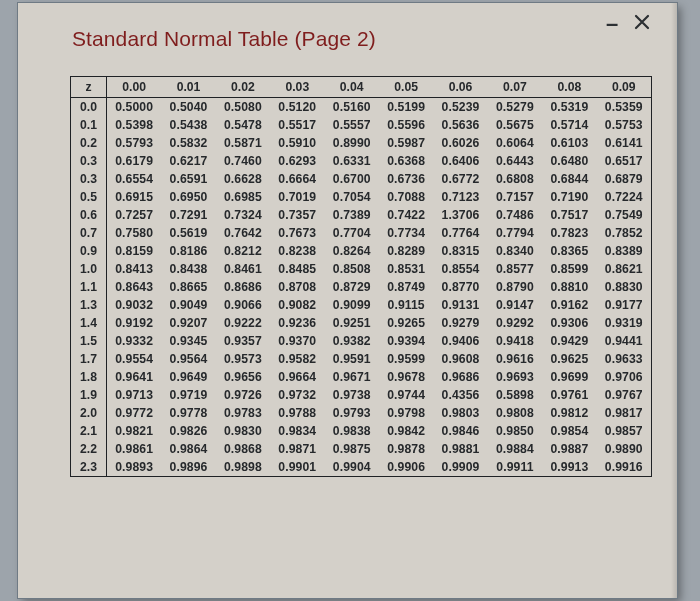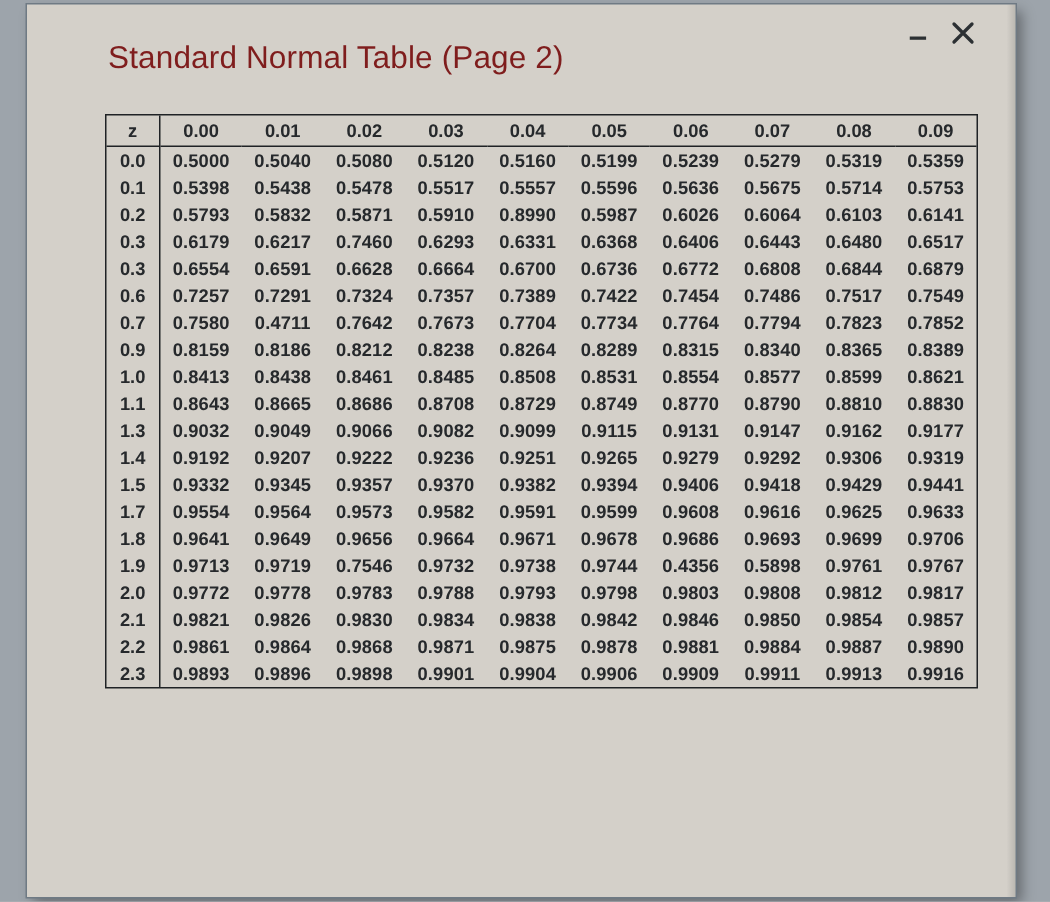--- a/index.html
+++ b/index.html
@@ -197,36 +197,49 @@
               <td class="val">0.6628</td>
               <td class="val">0.6664</td>
               <td class="val">0.6700</td>
               <td class="val">0.6736</td>
               <td class="val">0.6772</td>
               <td class="val">0.6808</td>
               <td class="val">0.6844</td>
               <td class="val">0.6879</td>
             </tr>
             <tr>
+              <td class="z">0.5</td>
+              <td class="val">0.6915</td>
+              <td class="val">0.6950</td>
+              <td class="val">0.6985</td>
+              <td class="val">0.7019</td>
+              <td class="val">0.7054</td>
+              <td class="val">0.7088</td>
+              <td class="val">0.7123</td>
+              <td class="val">0.7157</td>
+              <td class="val">0.7190</td>
+              <td class="val">0.7224</td>
+            </tr>
+            <tr>
               <td class="z">0.6</td>
               <td class="val">0.7257</td>
               <td class="val">0.7291</td>
               <td class="val">0.7324</td>
               <td class="val">0.7357</td>
               <td class="val">0.7389</td>
               <td class="val">0.7422</td>
-              <td class="val">0.7454</td>
+              <td class="val">1.3706</td>
               <td class="val">0.7486</td>
               <td class="val">0.7517</td>
               <td class="val">0.7549</td>
             </tr>
             <tr>
               <td class="z">0.7</td>
               <td class="val">0.7580</td>
-              <td class="val">0.4711</td>
+              <td class="val">0.5619</td>
               <td class="val">0.7642</td>
               <td class="val">0.7673</td>
               <td class="val">0.7704</td>
               <td class="val">0.7734</td>
               <td class="val">0.7764</td>
               <td class="val">0.7794</td>
               <td class="val">0.7823</td>
               <td class="val">0.7852</td>
             </tr>
             <tr>
@@ -330,21 +343,21 @@
               <td class="val">0.9678</td>
               <td class="val">0.9686</td>
               <td class="val">0.9693</td>
               <td class="val">0.9699</td>
               <td class="val">0.9706</td>
             </tr>
             <tr>
               <td class="z">1.9</td>
               <td class="val">0.9713</td>
               <td class="val">0.9719</td>
-              <td class="val">0.7546</td>
+              <td class="val">0.9726</td>
               <td class="val">0.9732</td>
               <td class="val">0.9738</td>
               <td class="val">0.9744</td>
               <td class="val">0.4356</td>
               <td class="val">0.5898</td>
               <td class="val">0.9761</td>
               <td class="val">0.9767</td>
             </tr>
             <tr>
               <td class="z">2.0</td>

